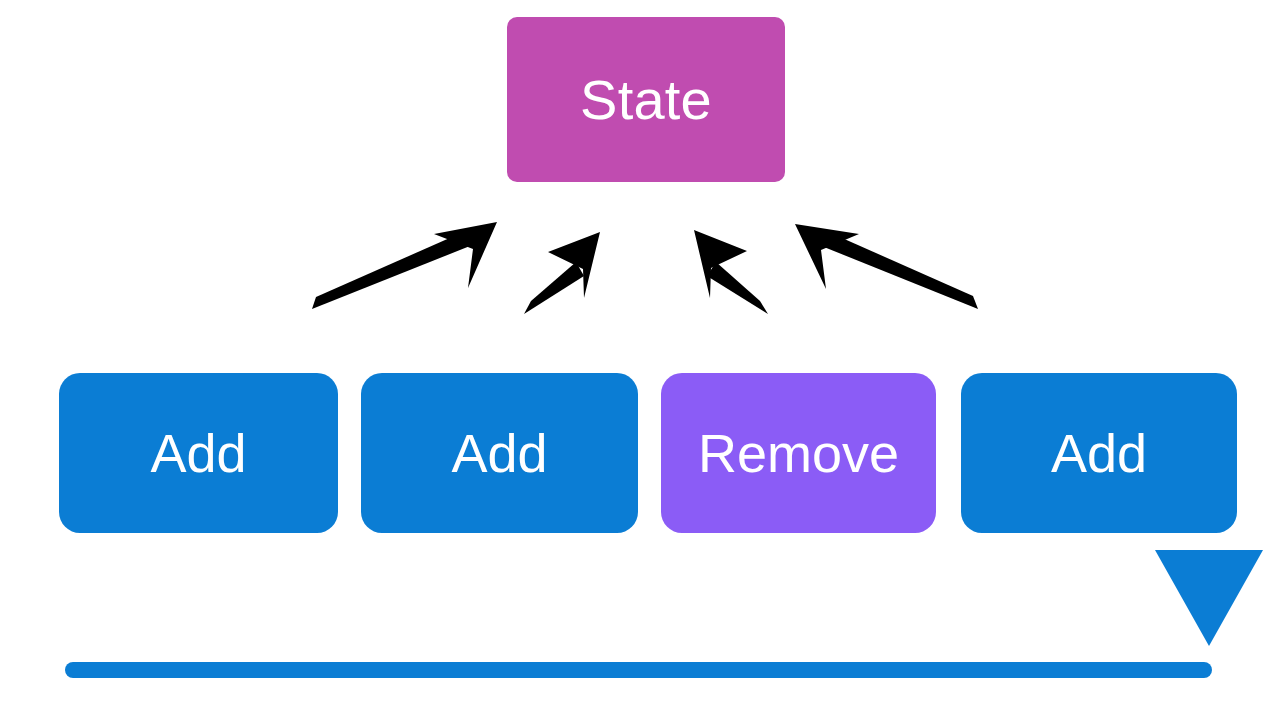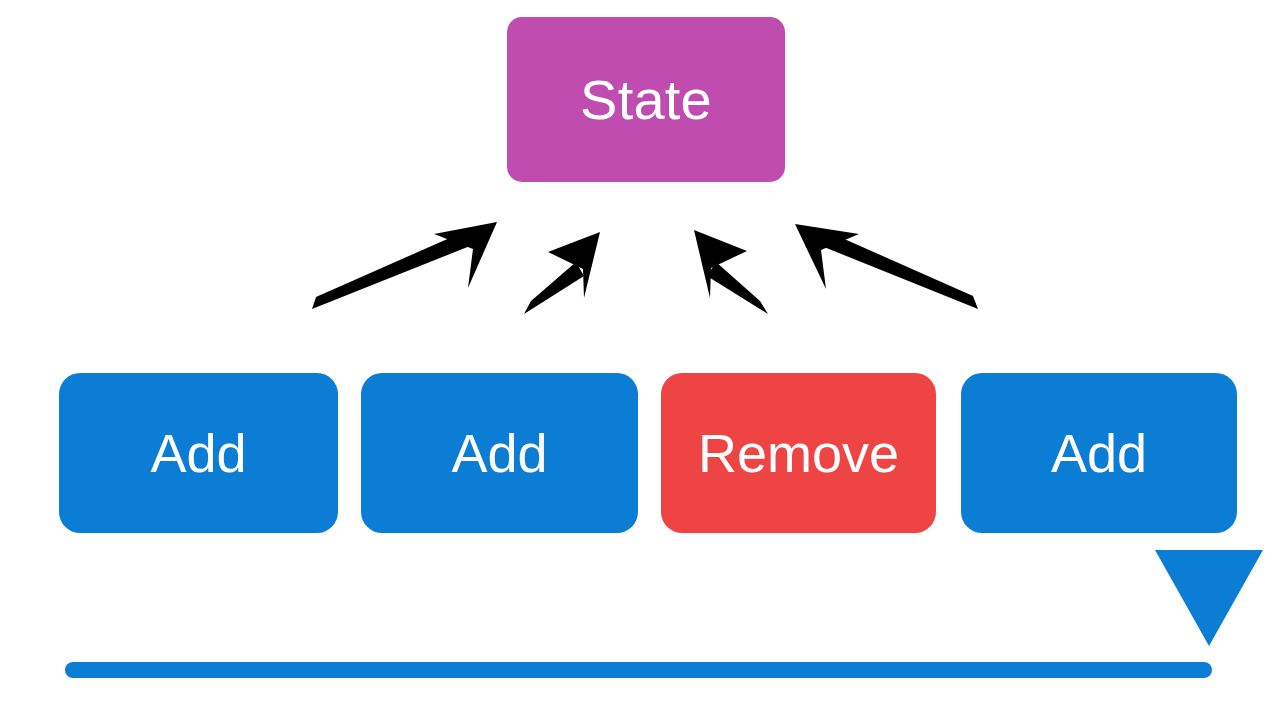--- a/index.html
+++ b/index.html
@@ -19,21 +19,21 @@
     overflow: hidden;
   }
 
   
   .state-node {
     position: absolute;
     left: 507px;
     top: 17px;
     width: 278px;
     height: 165px;
-    border-radius: 15px;
+    border-radius: 10px;
     background: #c04cb0;
     display: flex;
     align-items: center;
     justify-content: center;
     box-sizing: border-box;
   }
   .state-node .node-label {
     color: #ffffff;
     font-size: 56px;
     font-weight: 400;
@@ -148,21 +148,21 @@
     </g>
   </svg>
 
   <div class="actions-row">
     <button class="action-btn btn-pos-0" style="background:#0b7dd4">
       <span class="btn-label">Add</span>
     </button>
     <button class="action-btn btn-pos-1" style="background:#0b7dd4">
       <span class="btn-label">Add</span>
     </button>
-    <button class="action-btn btn-pos-2" style="background:#ef4444">
+    <button class="action-btn btn-pos-2" style="background:#8b5cf6">
       <span class="btn-label">Remove</span>
     </button>
     <button class="action-btn btn-pos-3" style="background:#0b7dd4">
       <span class="btn-label">Add</span>
     </button>
   </div>
 
   <div class="scroll-caret"></div>
   <div class="scroll-bar"></div>
 

